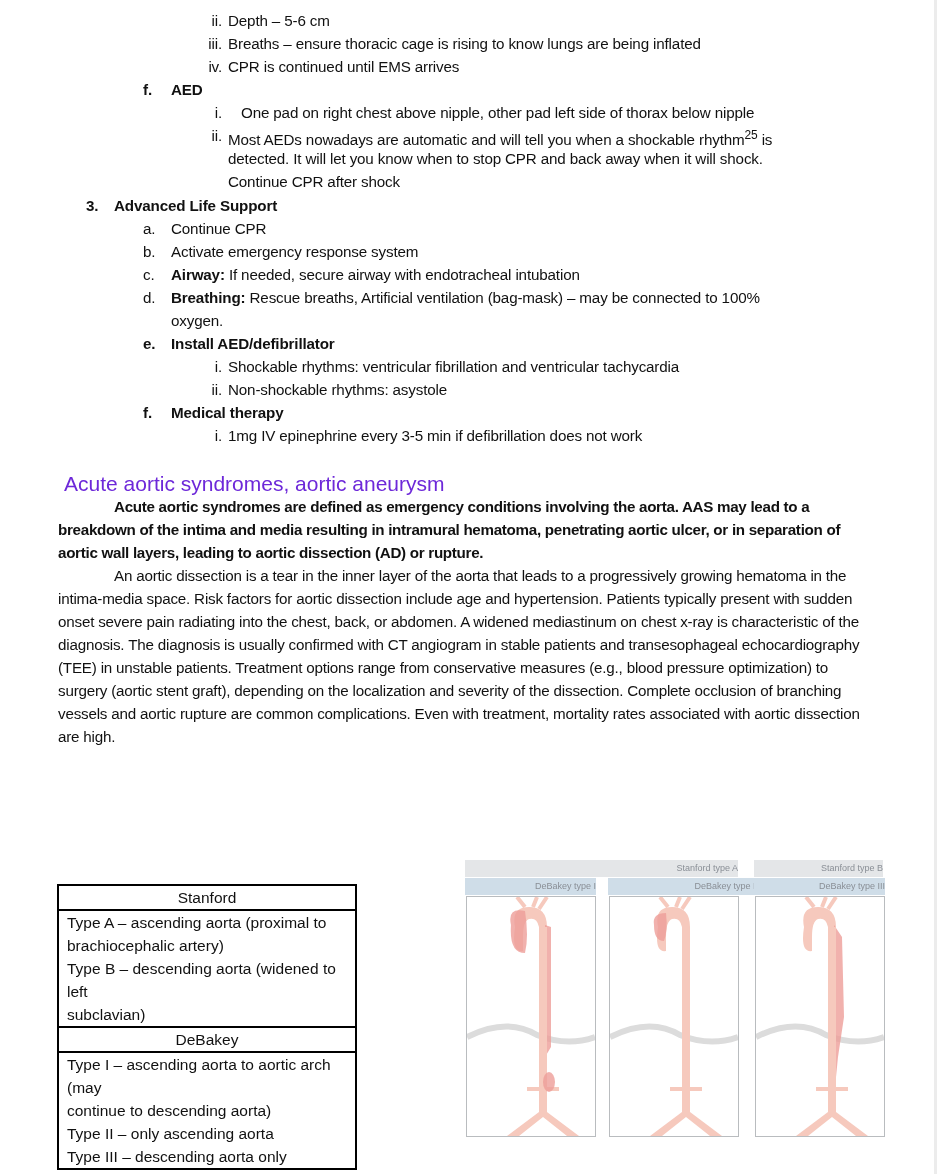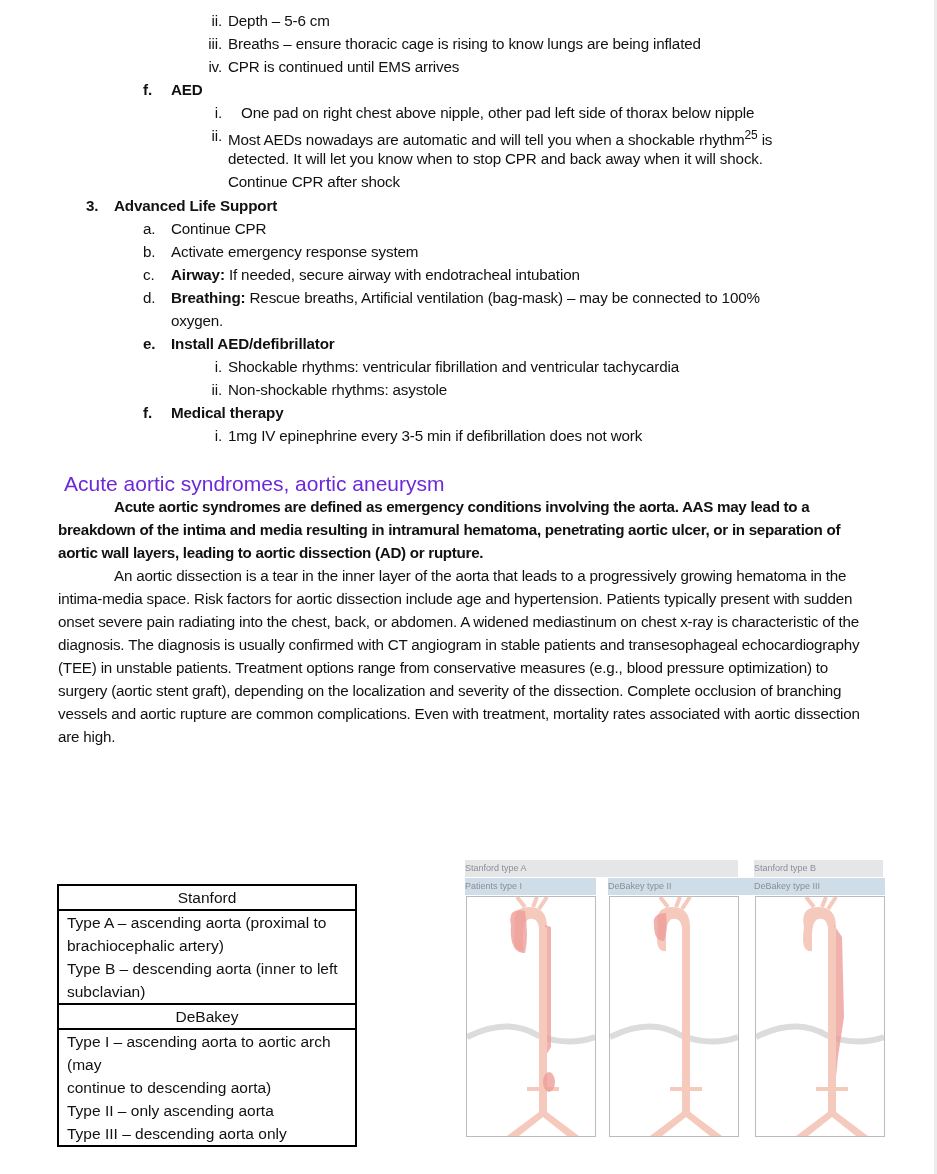--- a/index.html
+++ b/index.html
@@ -9,21 +9,21 @@
   .line { position: absolute; white-space: nowrap; font-size: 15.2px; line-height: 23px; letter-spacing: -0.15px; }
   .b { font-weight: bold; }
   .heading { position: absolute; left: 64px; top: 472px; font-size: 21px; color: #6d28d9; line-height: 24px; }
   .para { position: absolute; left: 58px; width: 820px; font-size: 15.2px; line-height: 23px; letter-spacing: -0.2px; }
   .para p { margin: 0; text-indent: 56px; }
   table.cls { position: absolute; left: 57px; top: 884px; width: 300px; border-collapse: collapse;
               font-size: 15.5px; line-height: 23px; }
   table.cls td { border: 2px solid #000; padding: 0 8px; vertical-align: top; }
   table.cls td.hdr { text-align: center; }
   .fig { position: absolute; left: 465px; top: 860px; width: 420px; height: 280px; }
-  .fig .band { position: absolute; height: 17px; font-size: 9px; color: #8a8f96; text-align: left; line-height: 17px; }
+  .fig .band { position: absolute; height: 17px; font-size: 9px; color: #8a8f96; text-align: right; line-height: 17px; }
   .band.gray { background: #e4e6e8; }
   .band.blue { background: #cfdde8; }
   .panel { position: absolute; top: 36px; width: 128px; height: 239px; border: 1px solid #b9bcbf; background: #fff; overflow: hidden; }
   .panel svg { display: block; }
 </style>
 </head>
 <body>
 
 <div class="page-edge"></div>
 
@@ -81,42 +81,42 @@
 
 <table class="cls">
   <tbody>
       <tr>
         <td class="hdr">Stanford</td>
       </tr>
   <tr>
         <td>
     <div>Type A – ascending aorta (proximal to</div>
     <div>brachiocephalic artery)</div>
-    <div>Type B – descending aorta (inner to left</div>
+    <div>Type B – descending aorta (widened to left</div>
     <div>subclavian)</div>
   </td>
       </tr>
   <tr>
         <td class="hdr">DeBakey</td>
       </tr>
   <tr>
         <td>
     <div>Type I – ascending aorta to aortic arch (may</div>
     <div>continue to descending aorta)</div>
     <div>Type II – only ascending aorta</div>
     <div>Type III – descending aorta only</div>
   </td>
       </tr>
 </tbody>
   </table>
 
 <div class="fig">
   <div class="band gray" style="left:0;top:0;width:273px;">Stanford type A</div>
   <div class="band gray" style="left:289px;top:0;width:129px;">Stanford type B</div>
-  <div class="band blue" style="left:0;top:18px;width:131px;">Patients type I</div>
+  <div class="band blue" style="left:0;top:18px;width:131px;">DeBakey type I</div>
   <div class="band blue" style="left:143px;top:18px;width:150px;">DeBakey type II</div>
   <div class="band blue" style="left:289px;top:18px;width:131px;">DeBakey type III</div>
 
   <div class="panel" style="left:1px;">
     <svg width="128" height="239" viewBox="0 0 128 239">
       <path d="M0 140 Q40 120 70 138 Q100 150 128 140" fill="none" stroke="#dcdcdc" stroke-width="6"></path>
       <path d="M58 10 L50 0 M66 10 L70 0 M72 12 L80 0" stroke="#f6c9bd" stroke-width="4"></path>
       <path d="M48 30 Q44 10 62 10 Q80 10 80 30 L80 180 L72 180 L72 30 Q70 20 62 22 Q56 24 56 40 L56 54 Q44 56 48 30 Z" fill="#f6c9bd"></path>
       <path d="M44 28 Q40 10 58 14 Q62 40 58 56 Q42 56 44 28Z" fill="#ee9e98" opacity="0.8"></path>
       <path d="M78 28 L84 30 L84 150 L78 160 Z" fill="#ee9e98" opacity="0.8"></path>

